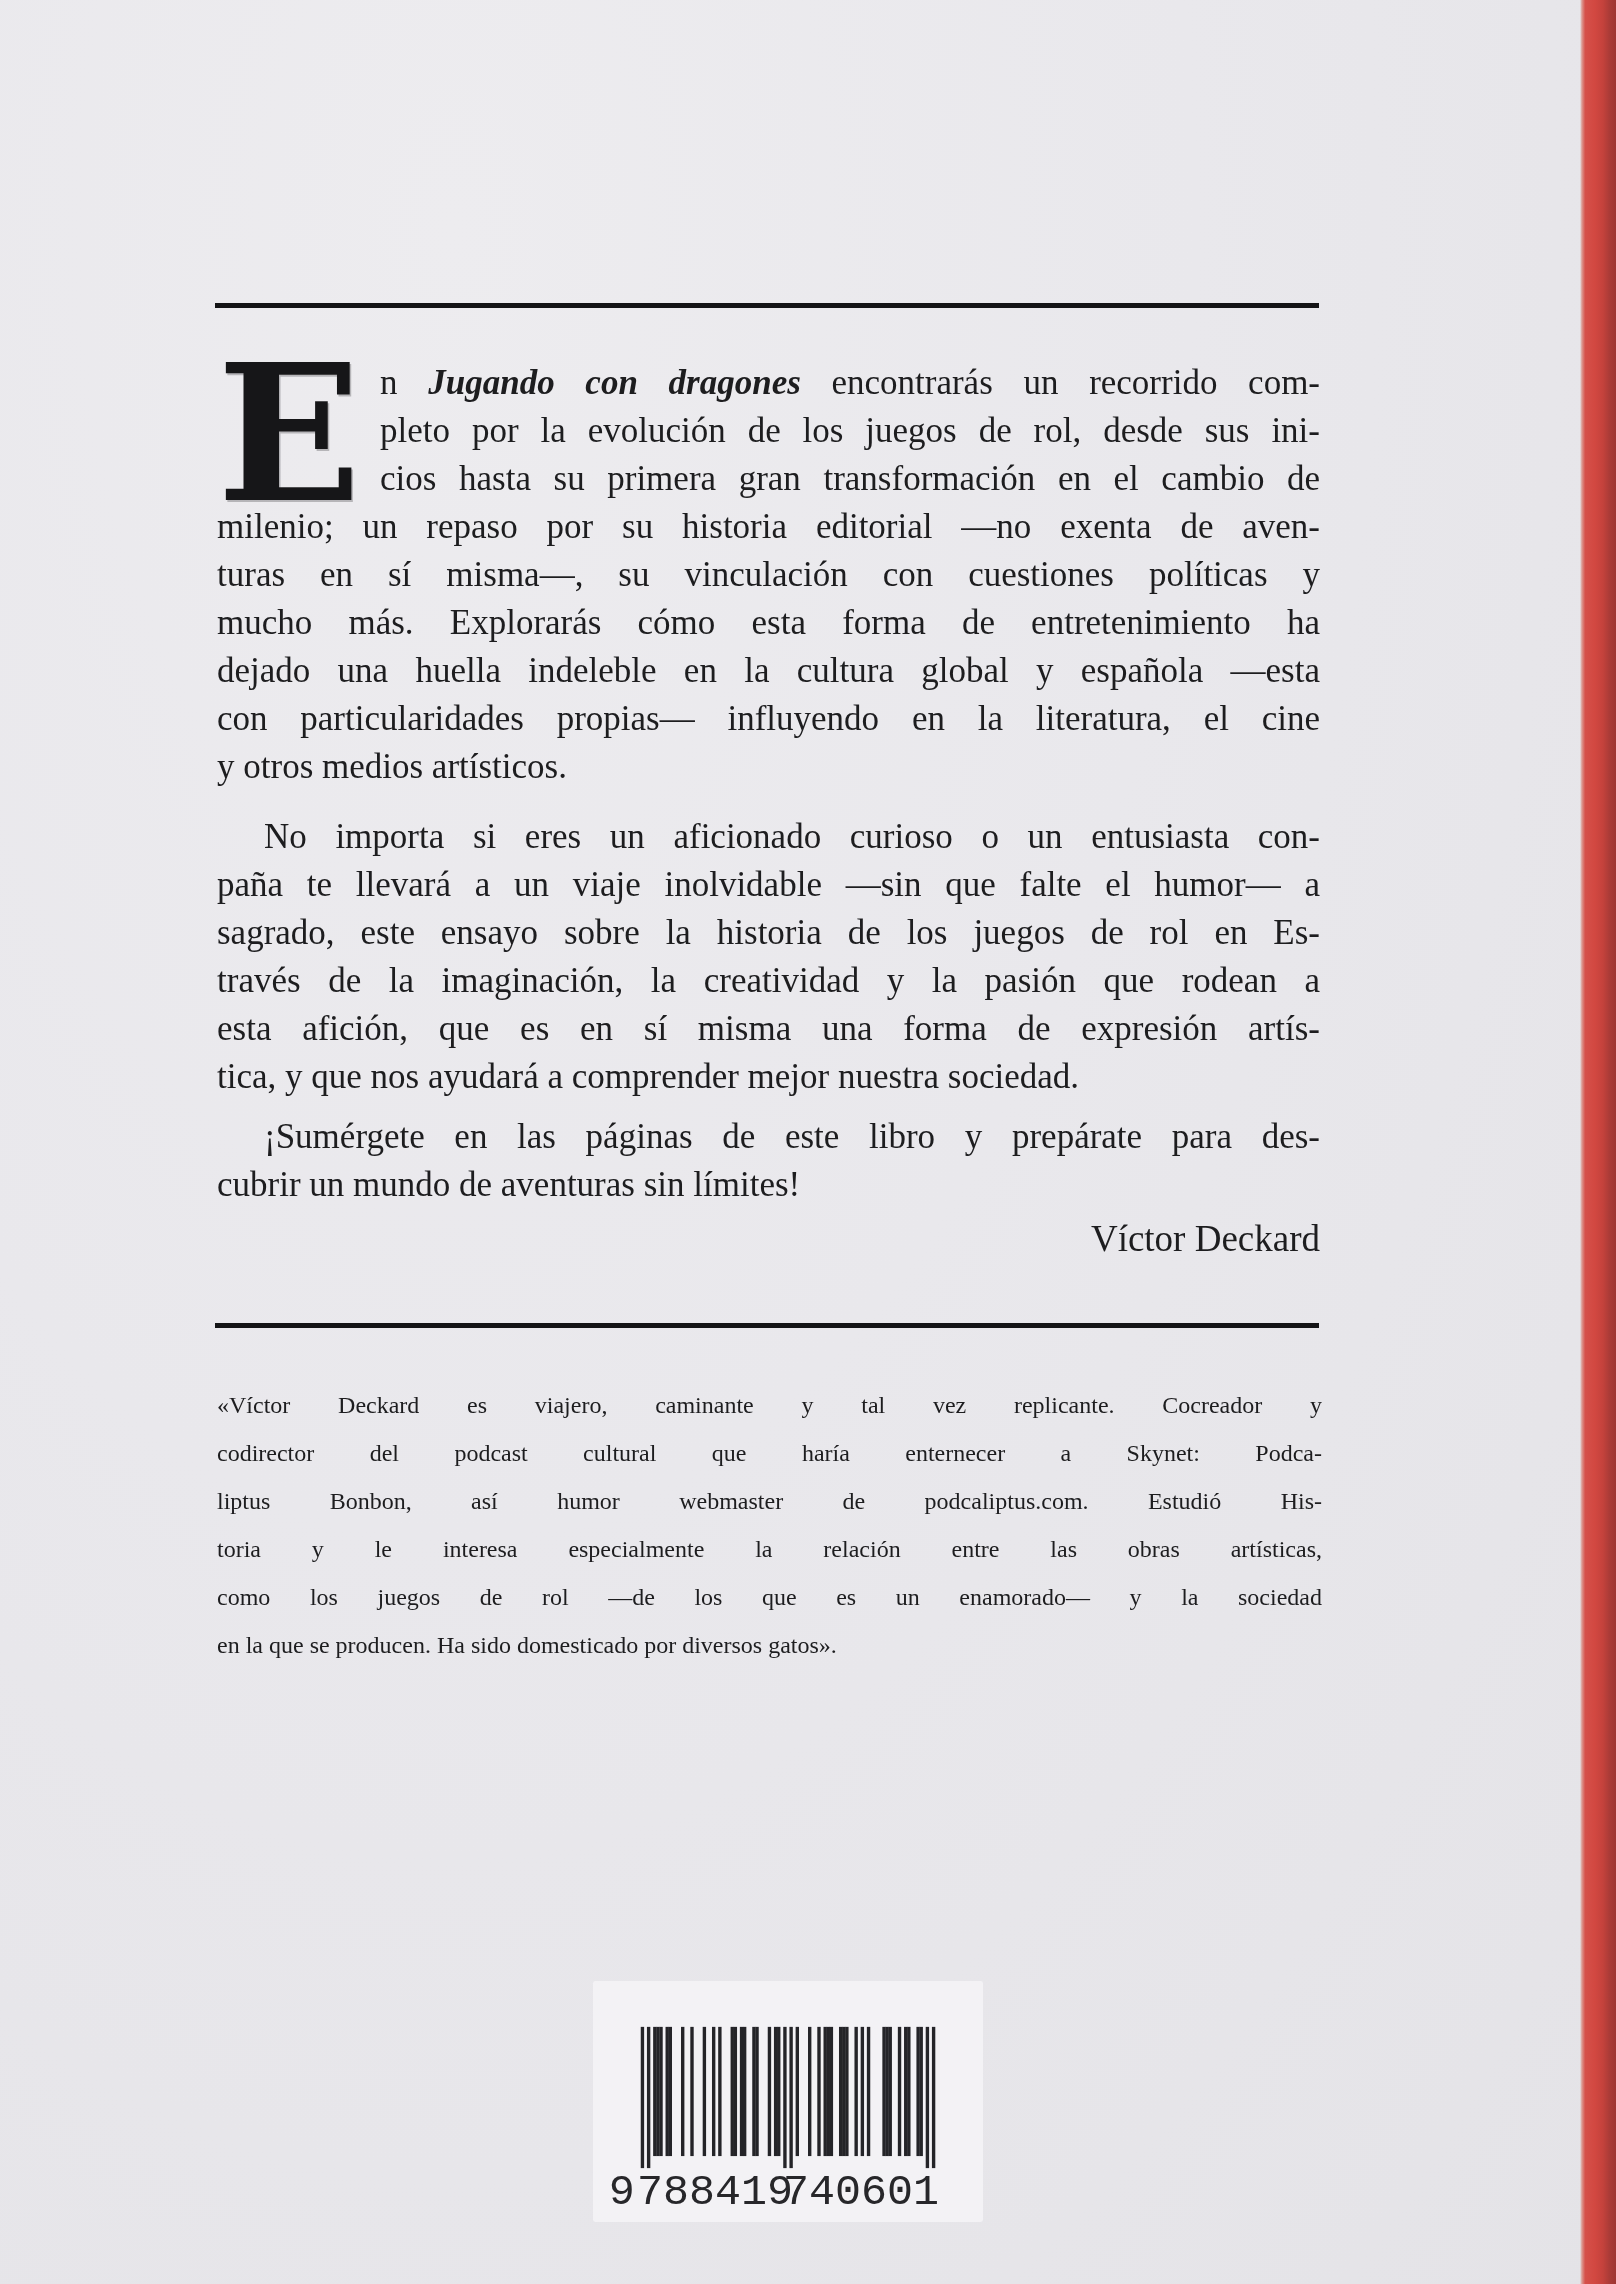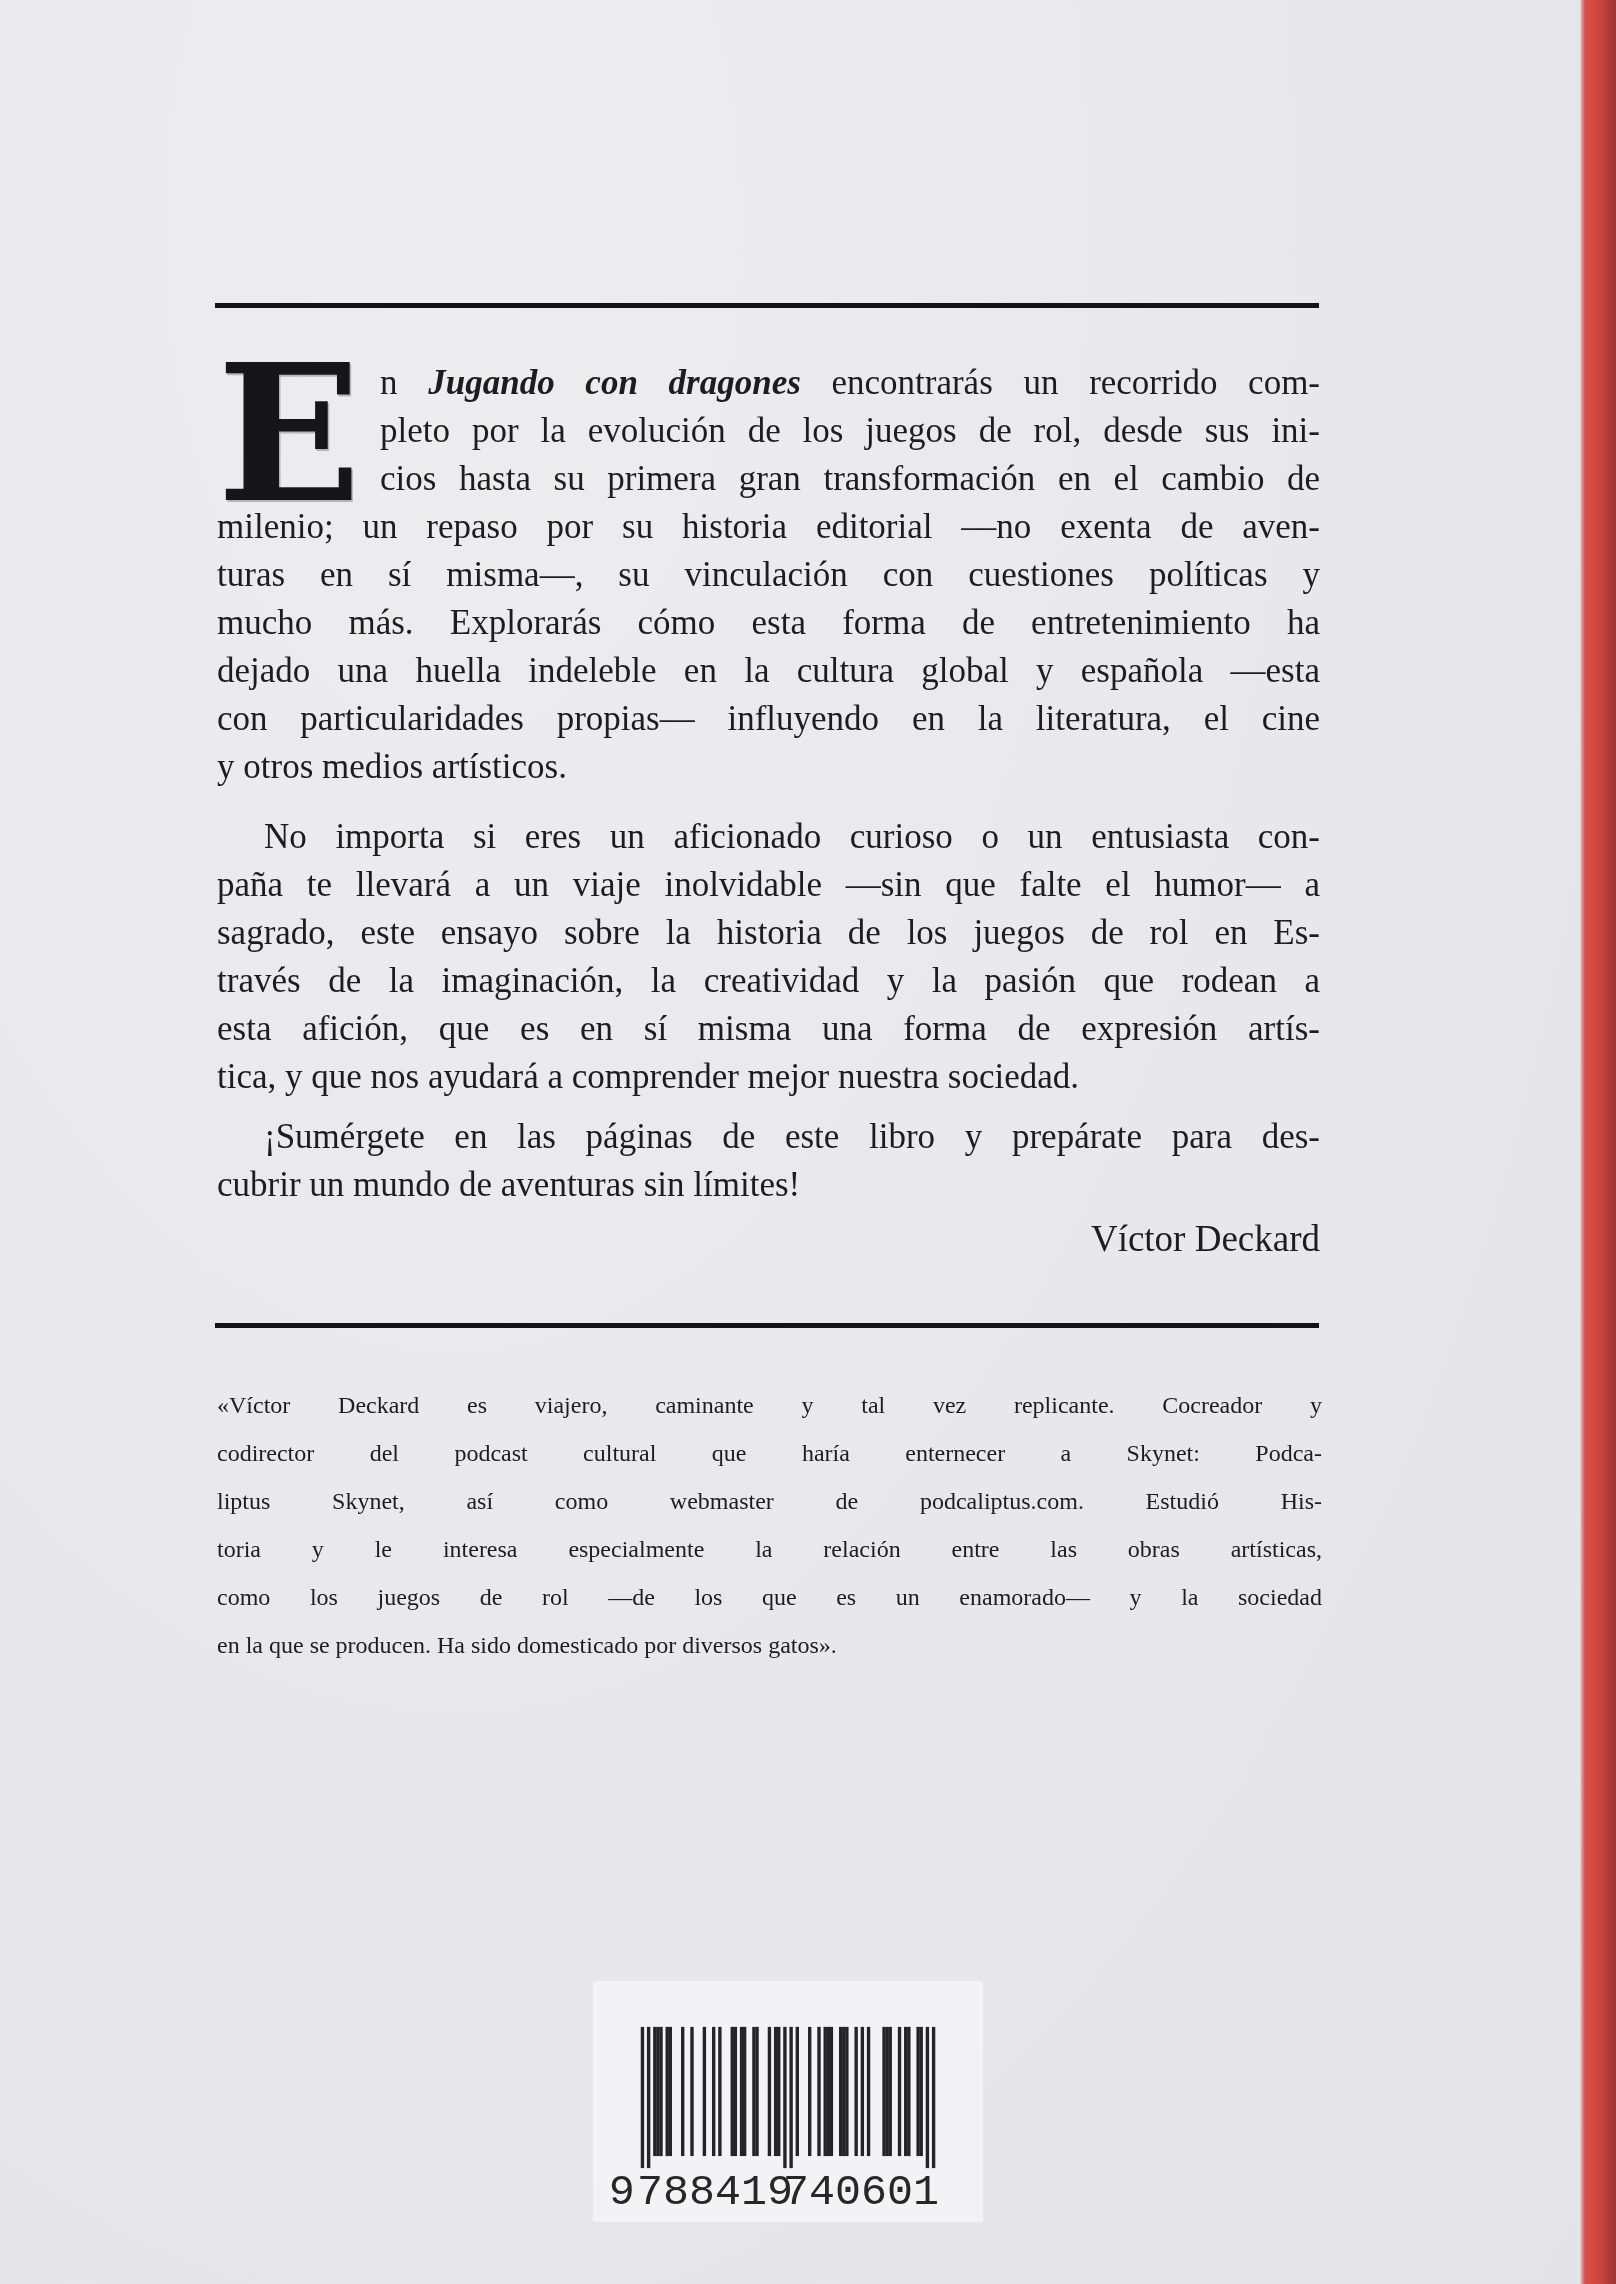--- a/index.html
+++ b/index.html
@@ -86,21 +86,21 @@
     </div>
 
     <div class="author">Víctor Deckard</div>
   </div>
 
   <div class="rule rule-bottom"></div>
 
   <div class="bio">
     <div class="ln">«Víctor Deckard es viajero, caminante y tal vez replicante. Cocreador y</div>
     <div class="ln">codirector del podcast cultural que haría enternecer a Skynet: Podca-</div>
-    <div class="ln">liptus Skynet, así como webmaster de podcaliptus.com. Estudió His-</div>
+    <div class="ln">liptus Bonbon, así humor webmaster de podcaliptus.com. Estudió His-</div>
     <div class="ln">toria y le interesa especialmente la relación entre las obras artísticas,</div>
     <div class="ln">como los juegos de rol —de los que es un enamorado— y la sociedad</div>
     <div class="ln last">en la que se producen. Ha sido domesticado por diversos gatos».</div>
   </div>
 
   <div class="barcode-panel">
     <svg width="390" height="241" viewBox="0 0 486 300">
       <g id="barcode-bars">
           <rect x="59.50" y="57" width="4.21" height="176" fill="#242428"></rect>
           <rect x="67.22" y="57" width="4.21" height="176" fill="#242428"></rect>

